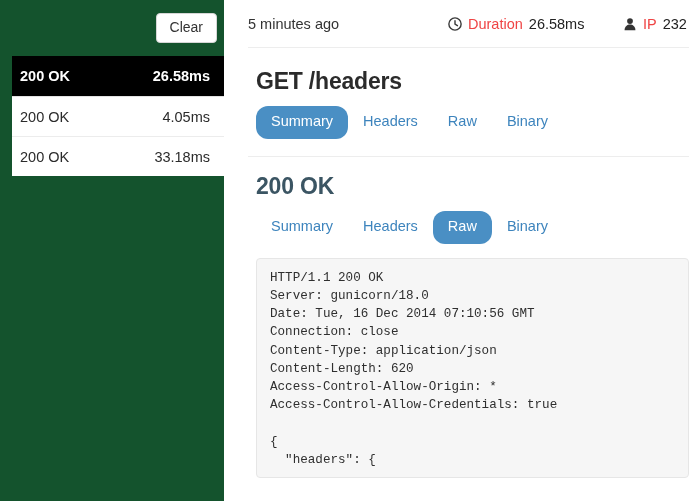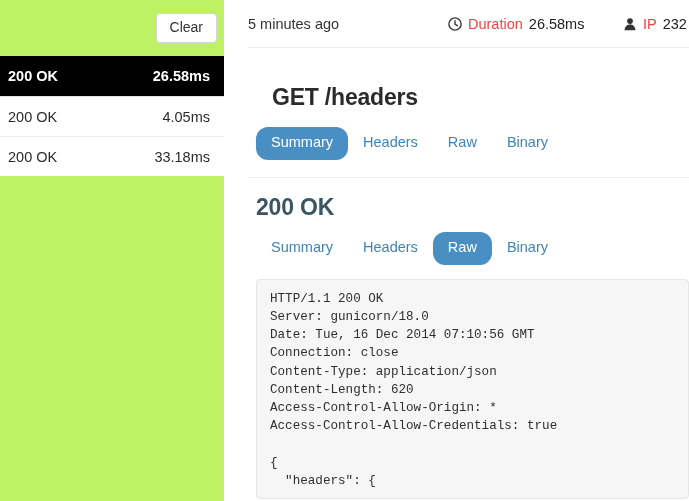--- a/index.html
+++ b/index.html
@@ -21,21 +21,22 @@
     background: #fff;
   }
 
   
   #sidebar {
     position: absolute;
     left: 0;
     top: 0;
     width: 224px;
     height: 501px;
-    background: #bef264;
+    background: #14532d;
+    padding-left: 12px;
   }
 
   .sidebar-toolbar {
     height: 56px;
     display: flex;
     align-items: center;
     justify-content: flex-end;
     padding-right: 7px;
   }
 
@@ -117,21 +118,21 @@
     display: inline-flex;
     align-items: center;
     margin-right: 6px;
     position: relative;
     top: 0px;
   }
 
   .section { padding: 0 0 0 8px; }
 
   .req-title {
-    margin: 16px;
+    margin: 0;
     padding: 20px 0 0 0;
     font-size: 23px;
     font-weight: bold;
     color: #2b2b2b;
     letter-spacing: -0.2px;
   }
 
   .resp-title {
     margin: 0;
     padding: 16px 0 0 0;

